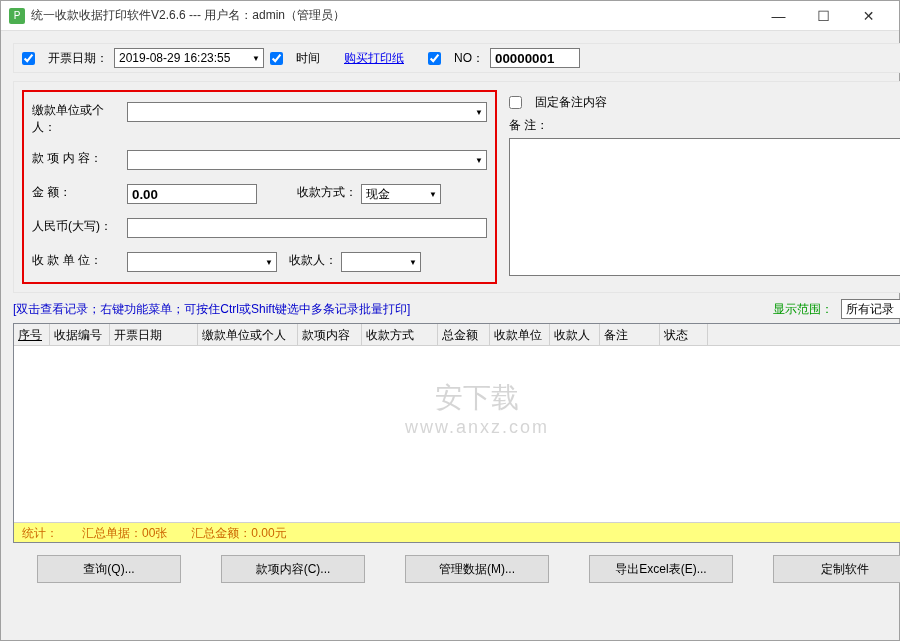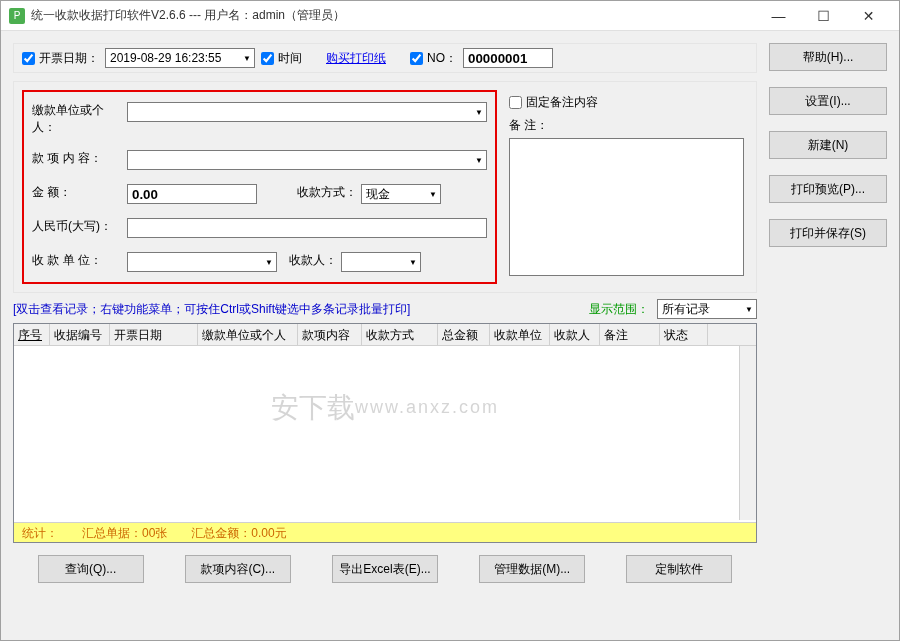--- a/index.html
+++ b/index.html
@@ -14,21 +14,21 @@
 .win-btn { width: 45px; height: 28px; display: flex; align-items: center; justify-content: center; font-size: 14px; color: #333; }
 
 .content { padding: 12px; display: flex; gap: 12px; }
 
 .main-col { flex: 1; }
 .side-col { width: 118px; display: flex; flex-direction: column; gap: 16px; }
 
 .side-btn { height: 28px; border: 1px solid #adadad; background: #e1e1e1; font-size: 12px; display: flex; align-items: center; justify-content: center; cursor: pointer; }
 
 .top-row { display: flex; align-items: center; gap: 6px; padding: 4px 8px; margin-bottom: 8px; border: 1px solid #e5e5e5; background: #f0f0f0; }
-.checkbox-label { display: flex; align-items: center; gap: 4px; }
+.checkbox-label { display: flex; align-items: center; gap: 13px; }
 .checkbox-label input { margin: 0; }
 .dropdown { border: 1px solid #7a7a7a; background: #fff; height: 20px; display: flex; align-items: center; padding: 0 4px; position: relative; }
 .dropdown::after { content: "▼"; font-size: 8px; position: absolute; right: 3px; }
 .text-input { border: 1px solid #7a7a7a; background: #fff; height: 20px; padding: 0 4px; font-weight: bold; }
 .link { color: #0000ee; text-decoration: underline; cursor: pointer; }
 
 .form-area { display: flex; gap: 8px; border: 1px solid #e5e5e5; padding: 8px; background: #f0f0f0; margin-bottom: 6px; }
 .form-left { border: 2px solid #e60000; padding: 10px 8px; width: 475px; }
 .form-left .row { display: flex; align-items: flex-start; margin-bottom: 14px; }
 .form-left .row:last-child { margin-bottom: 0; }
@@ -43,28 +43,28 @@
 
 .hint-row { display: flex; align-items: center; gap: 8px; margin-bottom: 4px; }
 .hint-text { color: #0000cc; }
 .green-label { color: #009900; }
 
 .table-container { border: 1px solid #828790; height: 220px; background: #fff; position: relative; overflow: hidden; }
 .table-header { display: flex; background: #f0f0f0; border-bottom: 1px solid #d0d0d0; height: 22px; }
 .th { border-right: 1px solid #d0d0d0; padding: 3px 4px; font-size: 12px; overflow: hidden; white-space: nowrap; }
 .table-body { height: 176px; background: #fff; position: relative; }
 
-.watermark { position: absolute; left: 50%; top: 35%; transform: translate(-50%, -50%); color: #888; font-size: 28px; opacity: 0.35; pointer-events: none; display: flex; flex-direction: row; align-items: center; }
+.watermark { position: absolute; left: 50%; top: 35%; transform: translate(-50%, -50%); color: #888; font-size: 28px; opacity: 0.35; pointer-events: none; display: flex; flex-direction: column; align-items: center; }
 .watermark .wm-sub { font-size: 18px; letter-spacing: 2px; }
 
 .stats-row { background: #ffff80; height: 22px; display: flex; align-items: center; padding: 0 8px; gap: 24px; border-top: 1px solid #d0d0d0; }
 .stats-row span { color: #cc6600; }
 
 .bottom-row { display: flex; gap: 40px; padding: 12px 24px; justify-content: space-around; }
-.bottom-btn { width: 106px; height: 28px; border: 1px solid #adadad; background: #e1e1e1; display: flex; align-items: center; justify-content: center; cursor: pointer; }
+.bottom-btn { width: 144px; height: 28px; border: 1px solid #adadad; background: #e1e1e1; display: flex; align-items: center; justify-content: center; cursor: pointer; }
 
 .scrollbar-v { position: absolute; right: 0; top: 22px; bottom: 22px; width: 17px; background: #f0f0f0; border-left: 1px solid #d0d0d0; }
 </style>
 </head>
 <body>
 
 <div class="window">
 
   <div class="titlebar">
     <div class="app-icon">P</div>
@@ -183,22 +183,22 @@
         <div class="stats-row">
           <span>统计：</span>
           <span>汇总单据：00张</span>
           <span>汇总金额：0.00元</span>
         </div>
       </div>
 
       <div class="bottom-row">
         <div class="bottom-btn">查询(Q)...</div>
         <div class="bottom-btn">款项内容(C)...</div>
+        <div class="bottom-btn">管理数据(M)...</div>
         <div class="bottom-btn">导出Excel表(E)...</div>
-        <div class="bottom-btn">管理数据(M)...</div>
         <div class="bottom-btn">定制软件</div>
       </div>
 
     </div>
 
     <div class="side-col">
       <div class="side-btn">帮助(H)...</div>
       <div class="side-btn">设置(I)...</div>
       <div class="side-btn">新建(N)</div>
       <div class="side-btn">打印预览(P)...</div>

